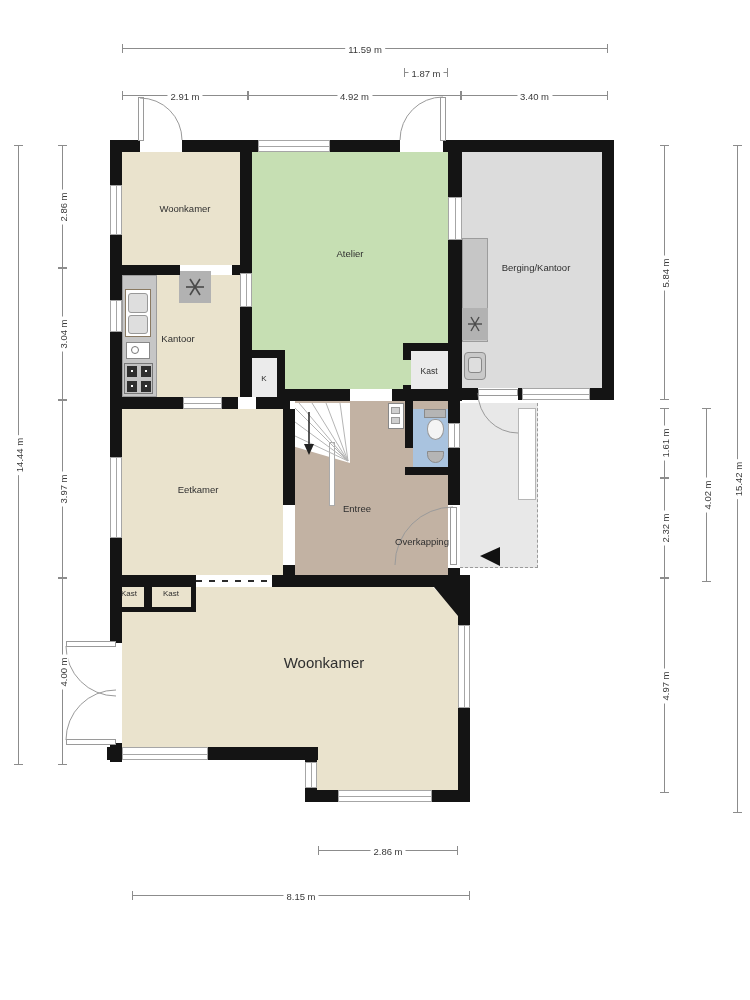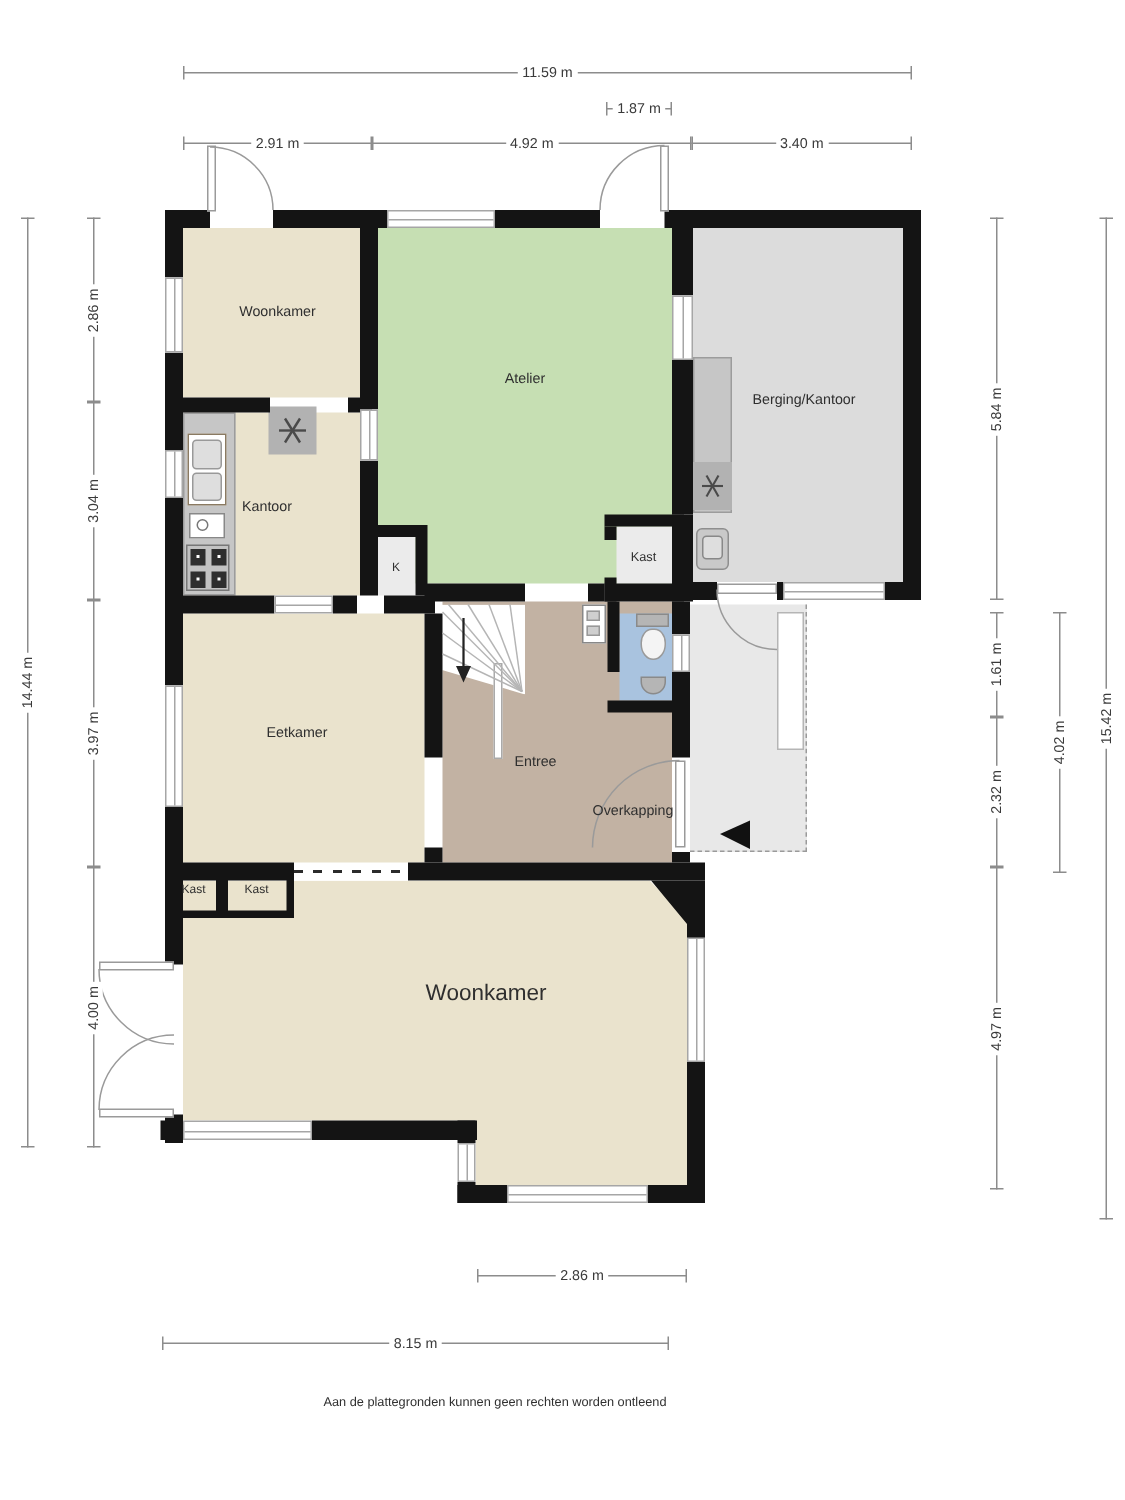--- a/index.html
+++ b/index.html
@@ -343,23 +343,22 @@
       <div class="dim dim-v" style="left: 737px; top: 145px; width: 0px; height: 668px;">
         <span class="tick" style="top: 0px;"></span>
         <span class="tick" style="bottom: 0px;"></span>
         <span class="dlabel">15.42 m</span>
       </div>
       <div class="dim dim-h" style="left: 318px; top: 850px; width: 140px; height: 0px;">
         <span class="tick" style="left: 0px;"></span>
         <span class="tick" style="right: 0px;"></span>
         <span class="dlabel">2.86 m</span>
       </div>
-      <div class="dim dim-h" style="left: 108px; top: 895px; width: 338px; height: 0px; text-align: right;">
+      <div class="dim dim-h" style="left: 132px; top: 895px; width: 338px; height: 0px; text-align: right;">
         <span class="tick" style="left: 0px;"></span>
         <span class="tick" style="right: 0px;"></span>
         <span class="dlabel">8.15 m</span>
       </div>
     </div>
 
   <div class="footer">
-    <div>Aan de plattegronden kunnen geen rechten worden ontleend</div>
   </div>
 </div>
 
 </body></html>

